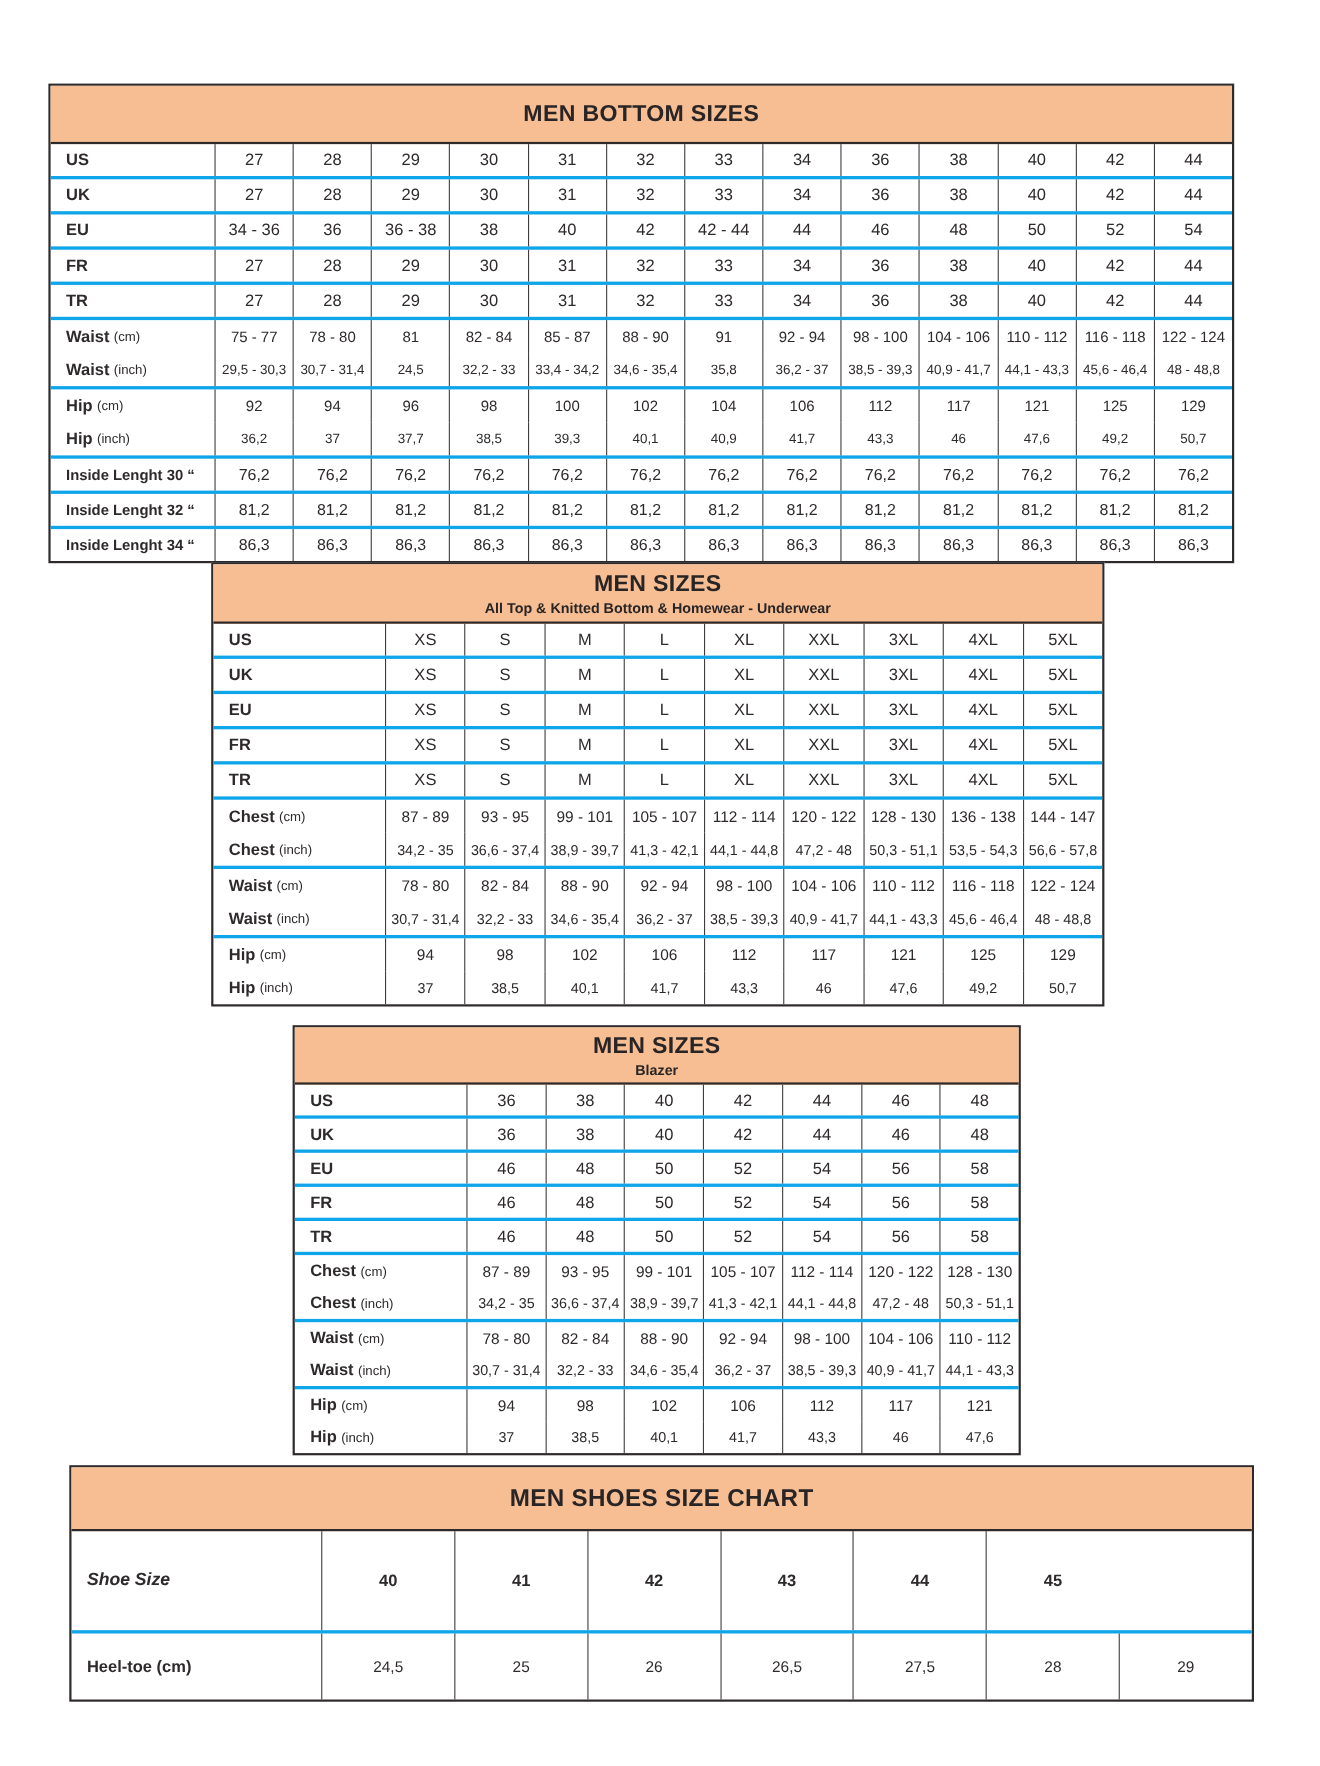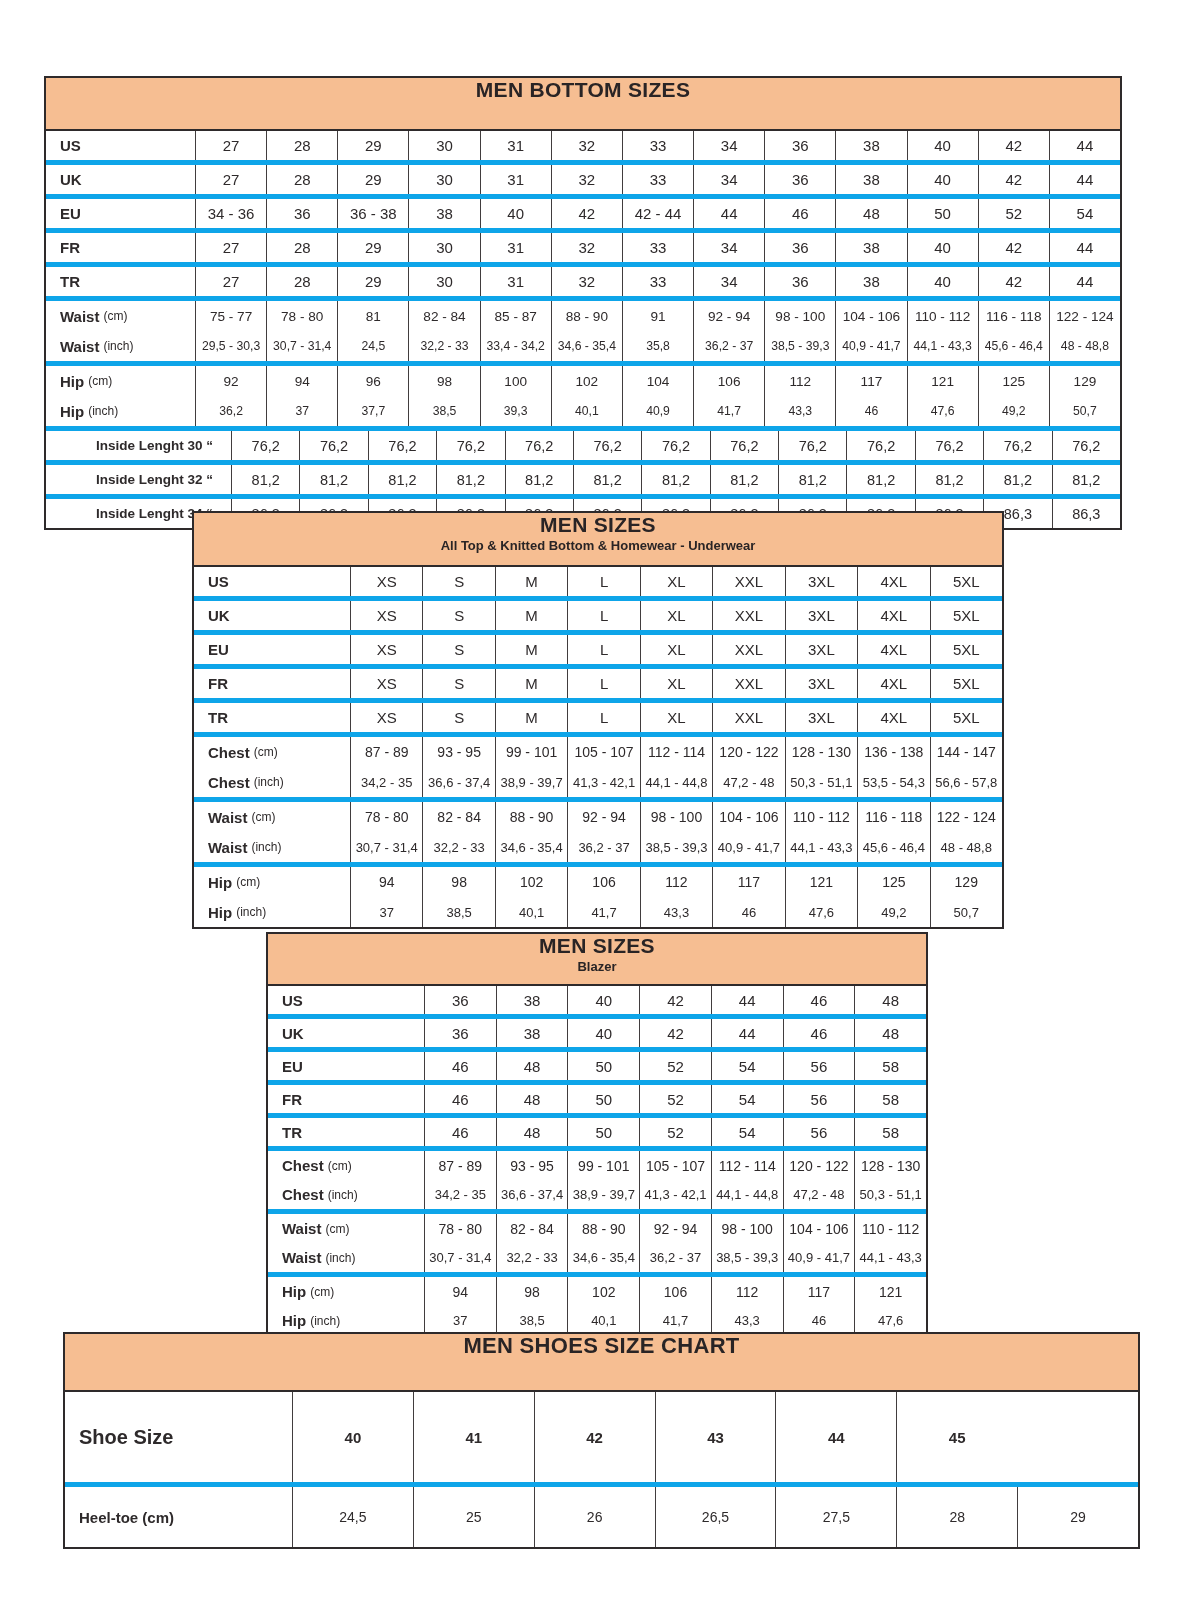--- a/index.html
+++ b/index.html
@@ -10,29 +10,29 @@
   }
   .size-table {
     position:absolute;
     border:2px solid #2E2A2B;
     background:#ffffff;
     box-sizing:border-box;
   }
   .t-header {
     background:#F6BE92;
     border-bottom:2px solid #2E2A2B;
-    display:flex; flex-direction:column; align-items:center; 
+    display:flex; flex-direction:column; align-items:center; justify-content:center;
     box-sizing:border-box;
   }
   .t-title { font-weight:700; font-size:21px; letter-spacing:0.3px; color:#292425; line-height:1.1; }
   .t-subtitle { font-weight:700; font-size:13px; color:#292425; margin-top:3px; line-height:1; }
   .t4 .t-title { font-size:22px; }
 
   .t-block { box-sizing:border-box; }
-  .t-block + .t-block { border-top:5px solid #0ea5e9; }
+  .t-block + .t-block { border-top:3px solid #0ea5e9; }
 
   .t-row { display:grid; align-items:stretch; }
   .cols13 .t-row { grid-template-columns:149px repeat(13,1fr); }
   .cols9  .t-row { grid-template-columns:156px repeat(9,1fr); }
   .cols7  .t-row { grid-template-columns:156px repeat(7,1fr); }
   .t4.cols7 .t-row { grid-template-columns:227px repeat(7,1fr); }
 
   .t-cell {
     display:flex; align-items:center; justify-content:center;
     box-sizing:border-box; white-space:nowrap; overflow:hidden;
@@ -42,24 +42,24 @@
   .t-label .unit { font-size:12px; margin-left:4px; font-weight:400; }
 
   .r-size { height:29px; font-size:15px; }
   .r-size .t-label { font-size:15px; }
   .r-cm   { height:30px; font-size:14px; }
   .r-cm .t-label { font-size:15px; }
   .r-inch { height:30px; font-size:13px; }
   .r-inch .t-label { font-size:15px; }
   .cols13 .r-inch { font-size:12.2px; }
   .cols13 .r-cm { font-size:13.6px; }
-  .r-il   { height:29px; font-size:14.5px;padding-left:36px; }
+  .r-il   { height:29px; font-size:14.5px; }
   .r-il .t-label { font-size:13.5px; }
   .r-shoe { height:90px; font-size:15px; font-weight:700; }
-  .r-shoe .t-label { font-size:20px; }
+  .r-shoe .t-label { font-size:16px;font-style:italic; }
   .r-heel { height:60px; font-size:14px; }
   .r-heel .t-label { font-size:15px; font-weight:700; }
 
   
   .t1 .t-header { height:53px; }
   .t2 .t-header { height:54px; }
   .t3 .t-header { height:52px; }
   .t4 .t-header { height:58px; }
   .t3 .r-size { height:28px; }
   .t3 .r-cm, .t3 .r-inch { height:29px; }

